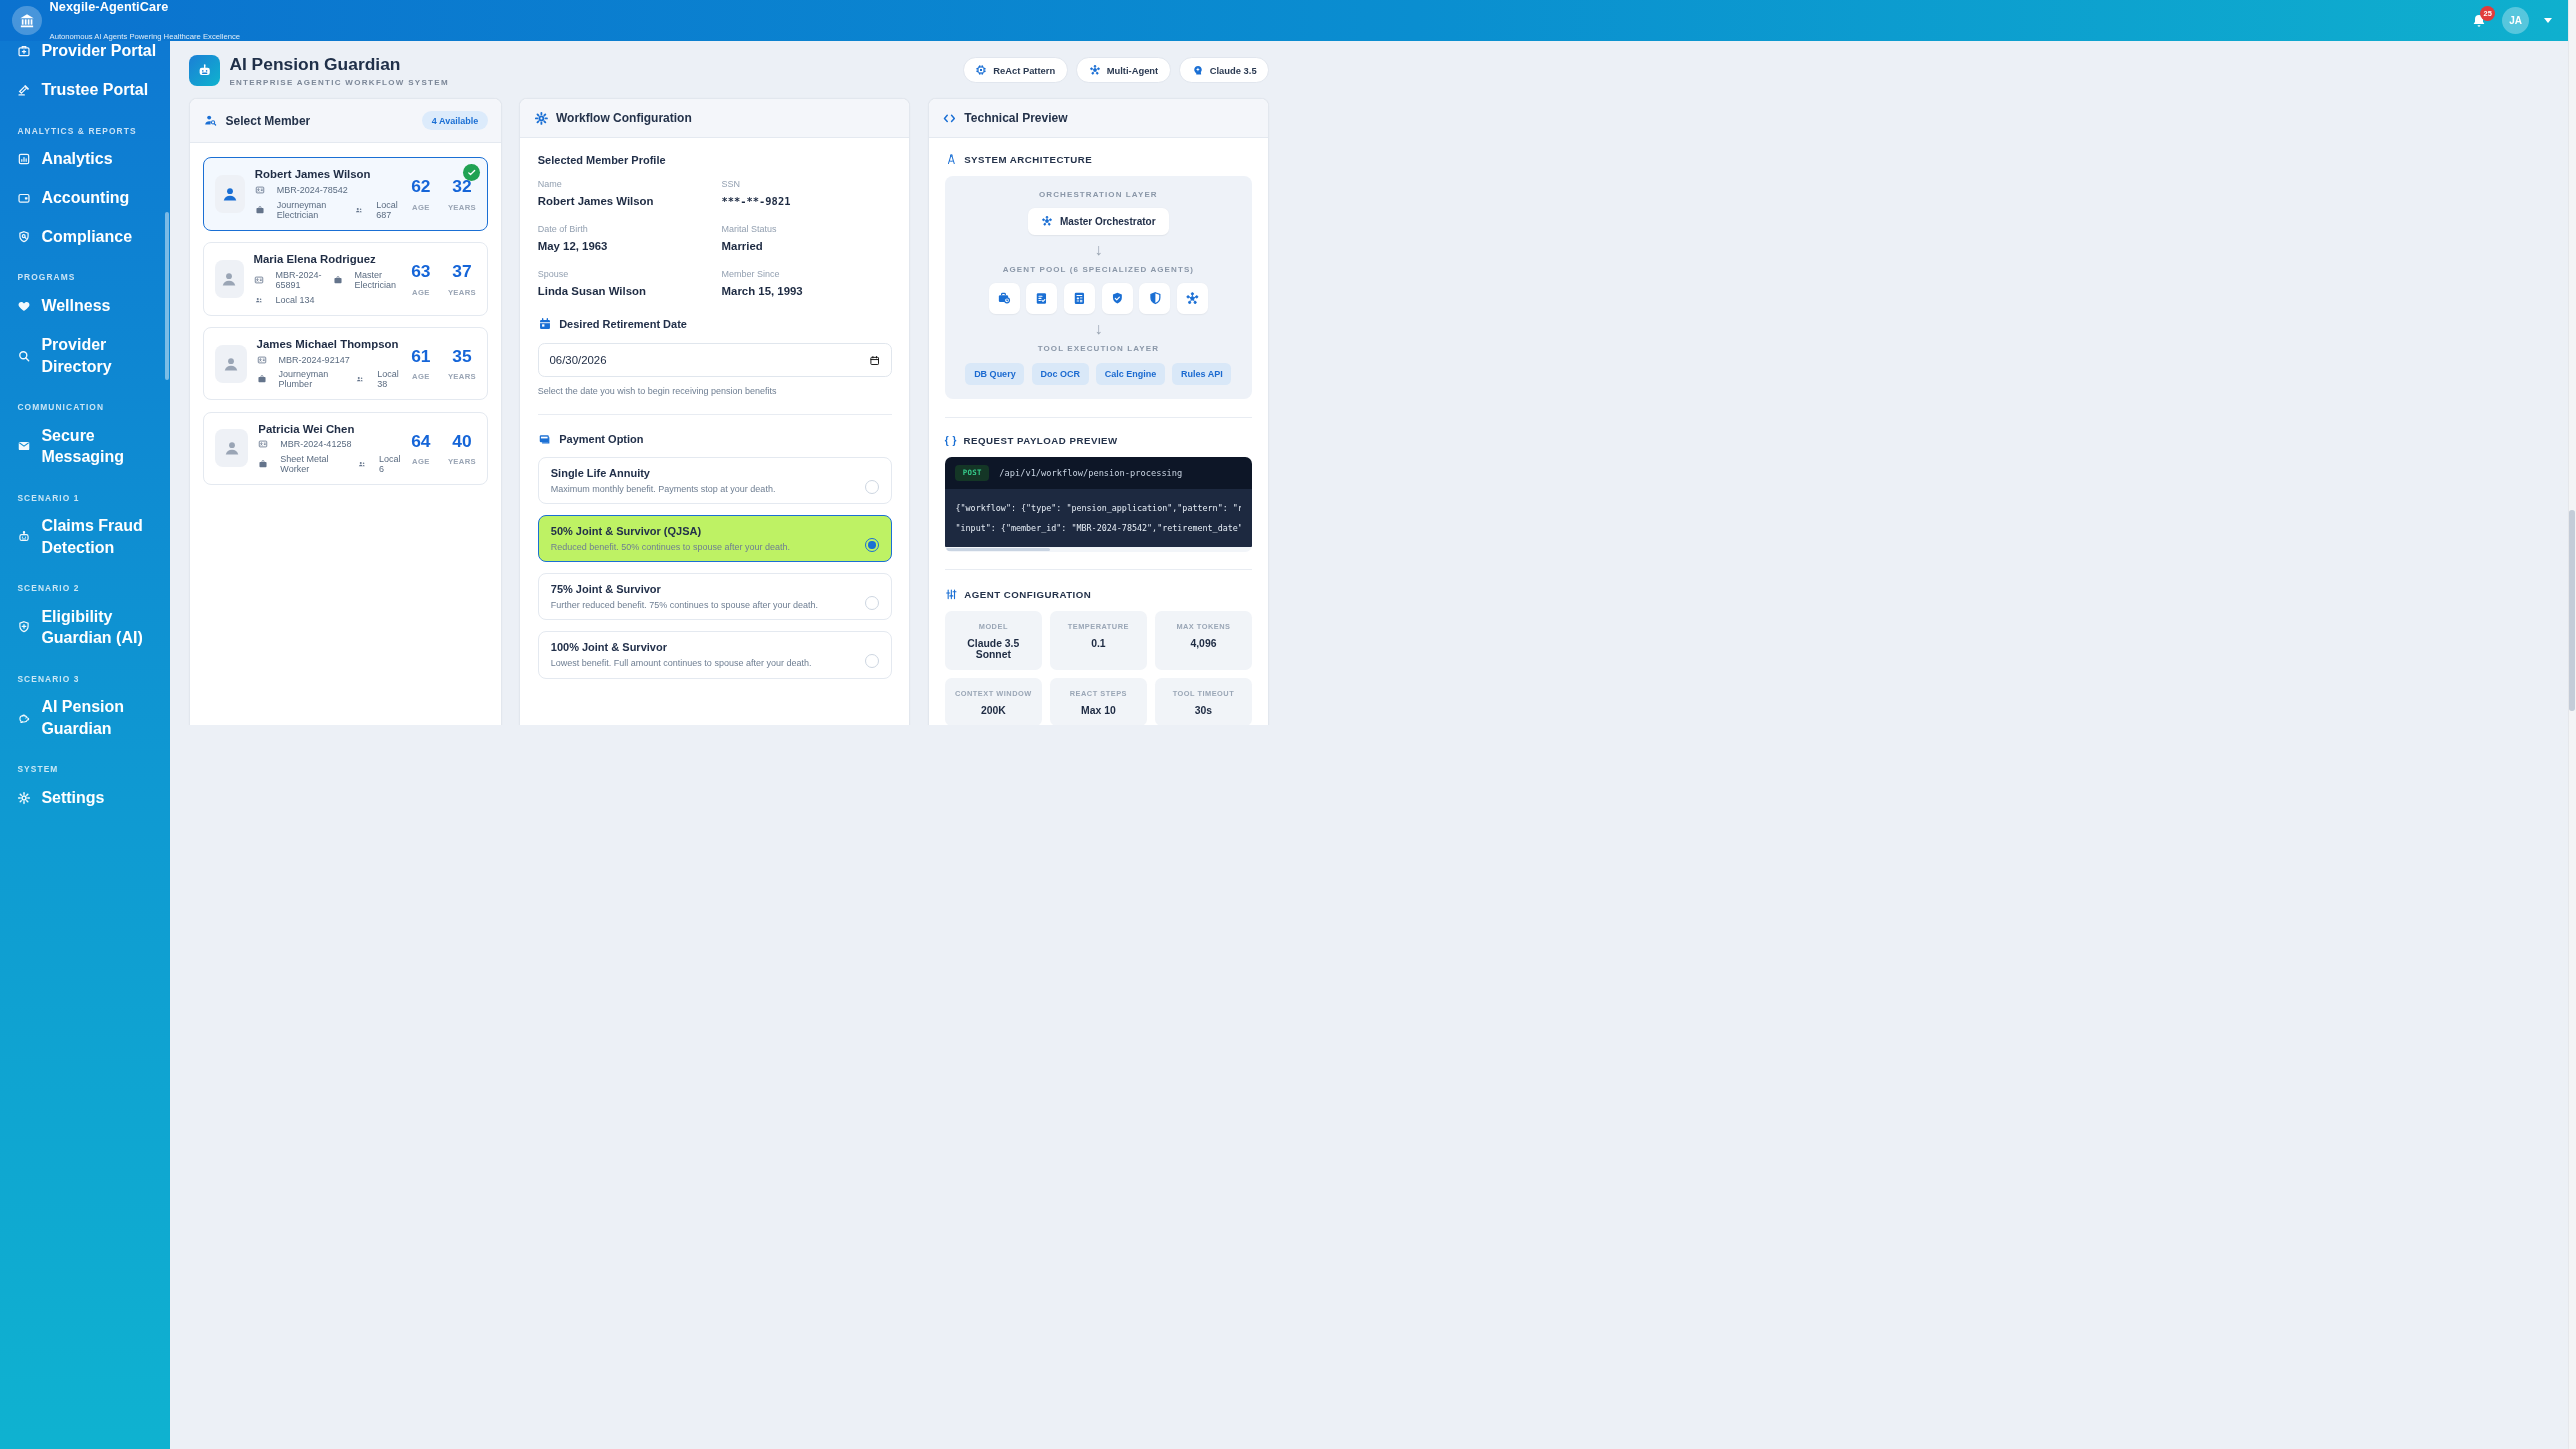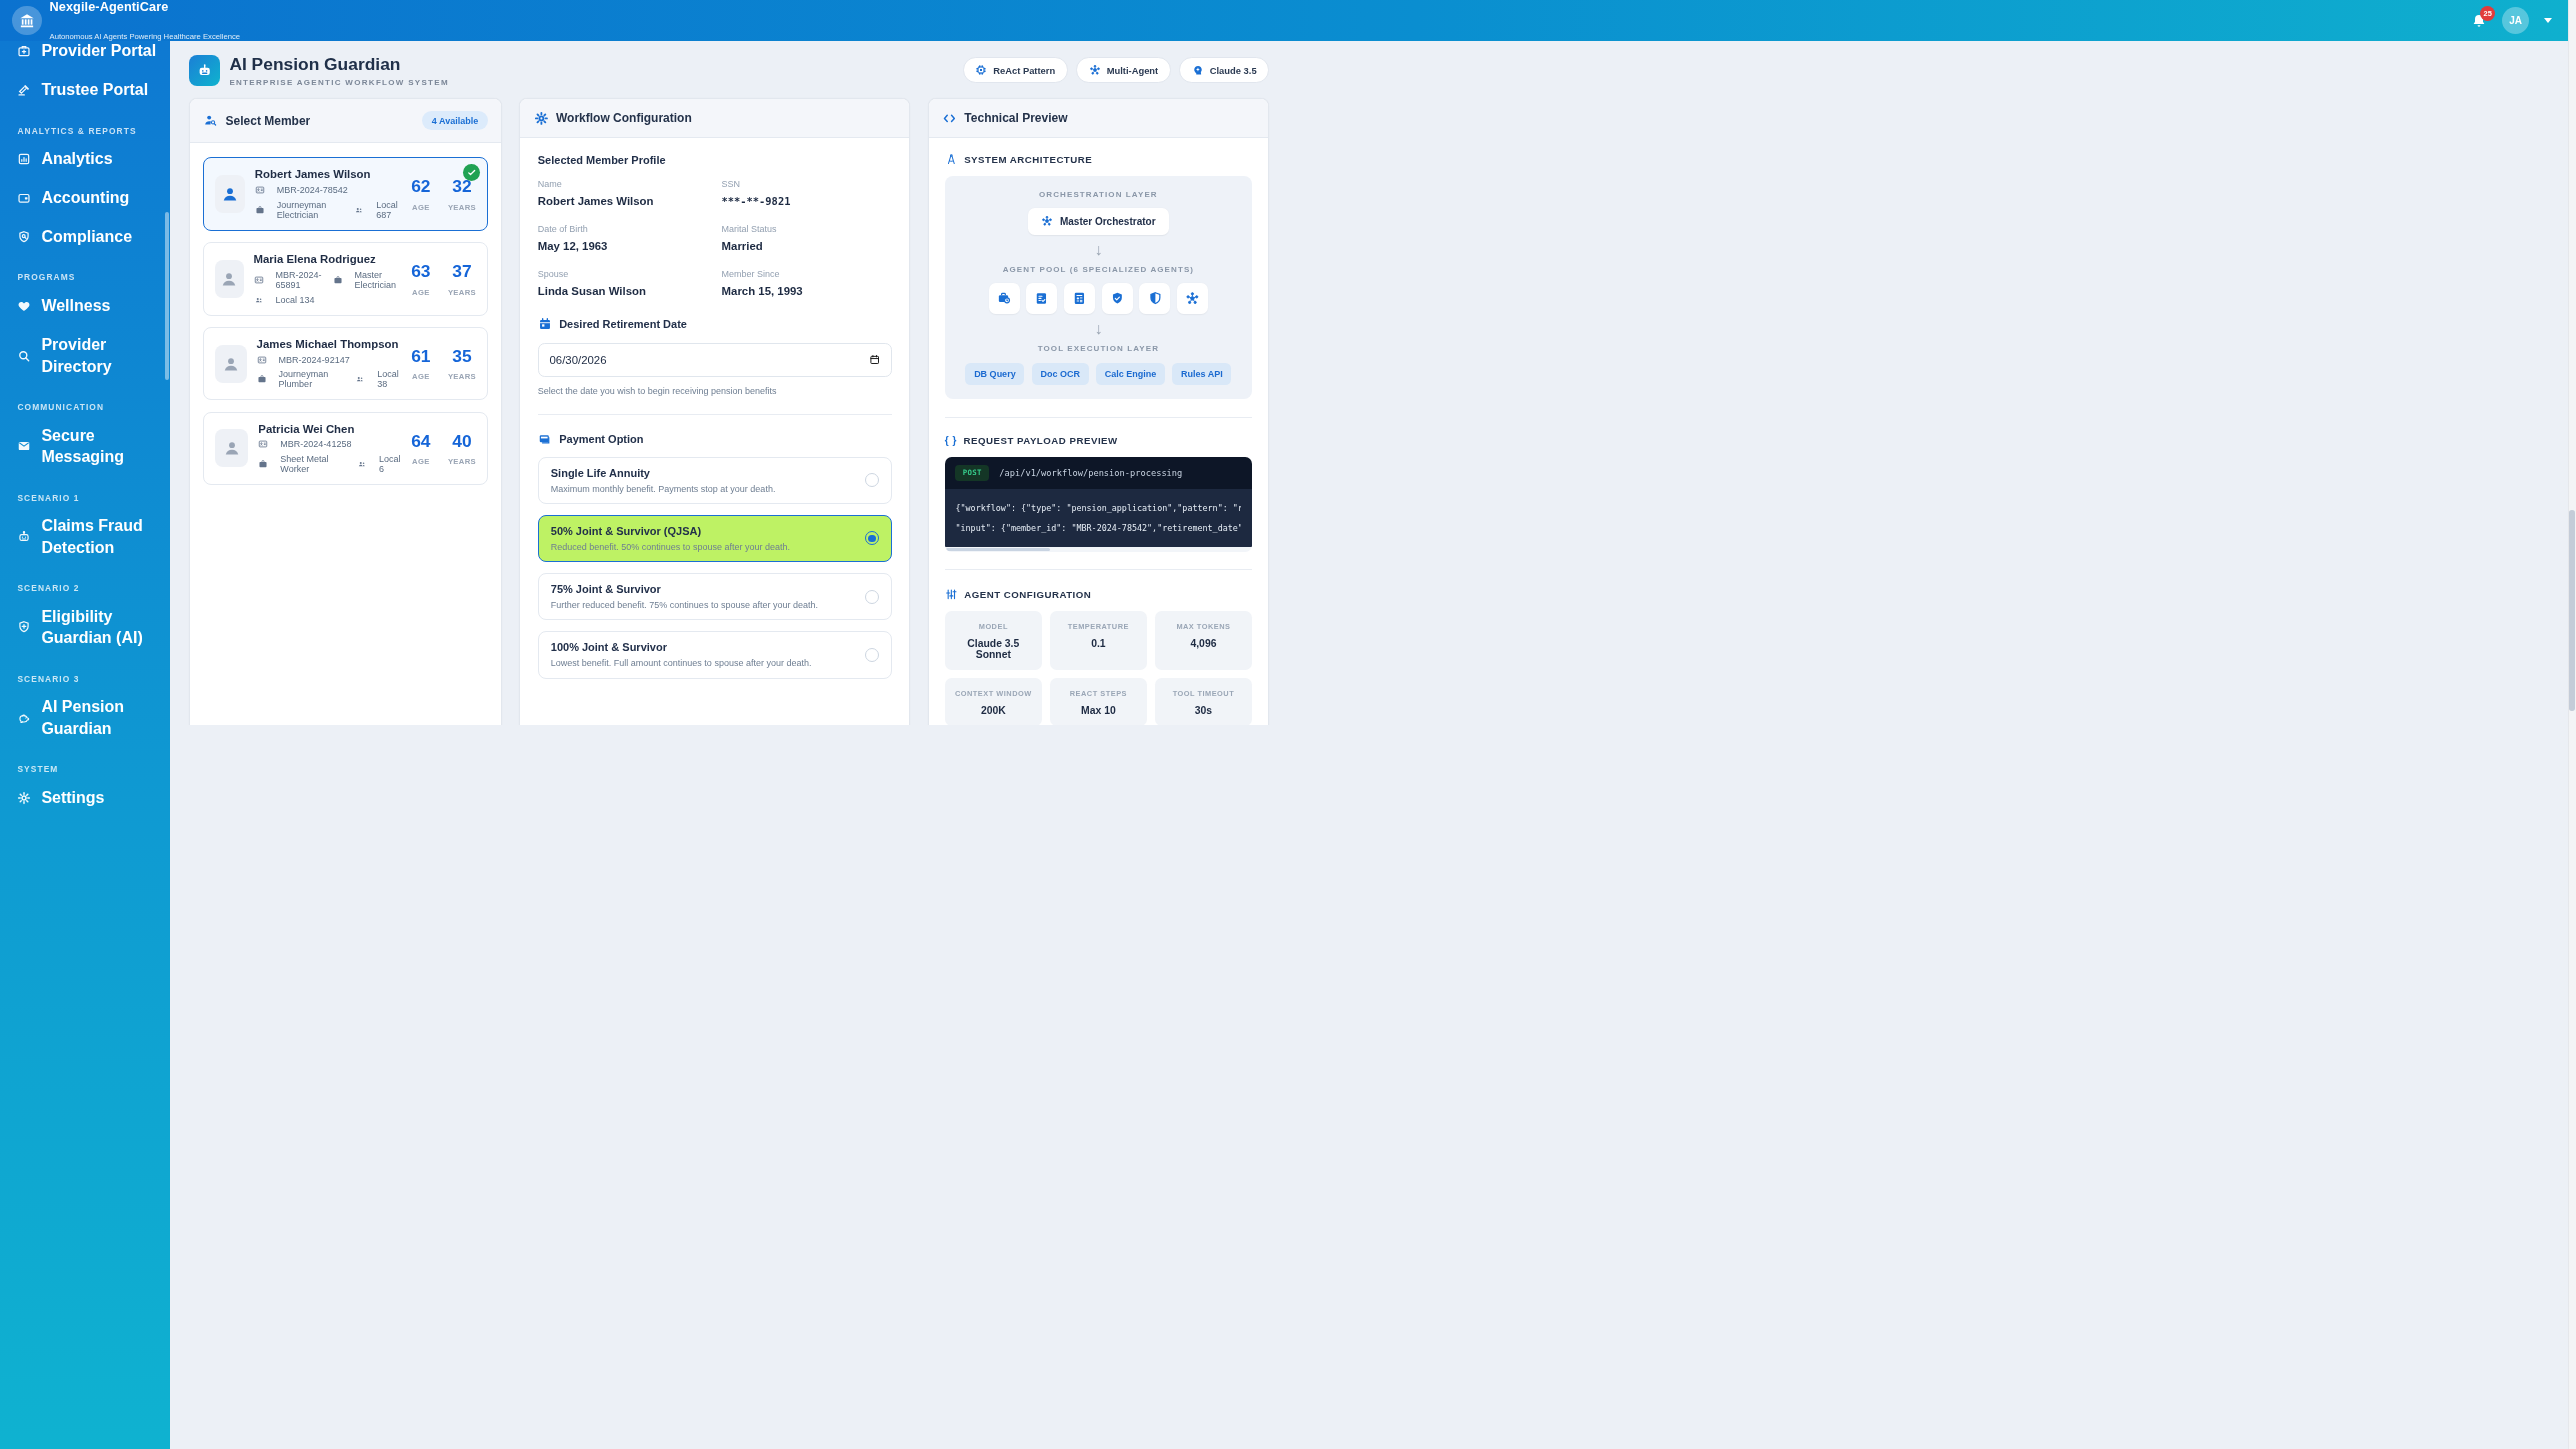--- a/index.html
+++ b/index.html
@@ -83,26 +83,26 @@
   .col-body2 { padding:16px 17.4px; }
   .sec-h { font-size:11px; font-weight:700; color:#22304a; }
   .sub-head { display:flex; align-items:center; gap:7.4px; margin-bottom:12px; }
   .sub-head .ic { color:#1a6fd4; }
   .profile-grid { display:grid; grid-template-columns:1fr 1fr; row-gap:17px; column-gap:13.4px;
     margin:13.4px 0 20px; }
   .f-label { font-size:9px; color:#93a0b1; margin-bottom:6px; }
   .f-value { font-size:11.4px; font-weight:600; color:#1d2a42; }
   .f-mono { font-family:"DejaVu Sans Mono",monospace; font-size:10.4px; }
   .date-input { border:1px solid #e0e6ed; border-radius:6.7px; padding:10px 10.7px; display:flex;
-    align-items:flex-start; font-size:11.4px; color:#1d2a42; cursor:text; }
+    align-items:center; font-size:11.4px; color:#1d2a42; cursor:text; }
   .date-input .ic { margin-left:auto; color:#111; }
   .help-text { font-size:9px; color:#6e7e92; margin-top:8.7px; }
   .divider { border-top:0.7px solid #e8ecf2; margin:17.4px 0; }
   .pay-opt { border:1px solid #e4e9f0; border-radius:8px; padding:9.4px 12px; margin-top:10.7px;
-    display:flex; align-items:center; justify-content:space-between; cursor:pointer; }
+    display:flex; align-items:flex-end; justify-content:space-between; cursor:pointer; }
   .pay-opt.selected { border:1.3px solid #1a6fd4; background:#bef264; }
   .po-title { font-size:11px; font-weight:700; color:#22304a; margin-bottom:4.7px; }
   .po-desc { font-size:9px; color:#6e7e92; }
   .radio { width:14px; height:14px; border-radius:50%; border:1.3px solid #cdd6e1; flex:none; margin-left:9.4px; }
   .radio.on { border-color:#1a6fd4; display:flex; align-items:center; justify-content:center; }
   .radio.on::after { content:""; width:7.4px; height:7.4px; border-radius:50%; background:#1a6fd4; }
 
   
   .col-body3 { padding:14.8px 16px; }
   .mini-h { display:flex; align-items:center; gap:6.7px; font-size:9.7px; font-weight:700;

